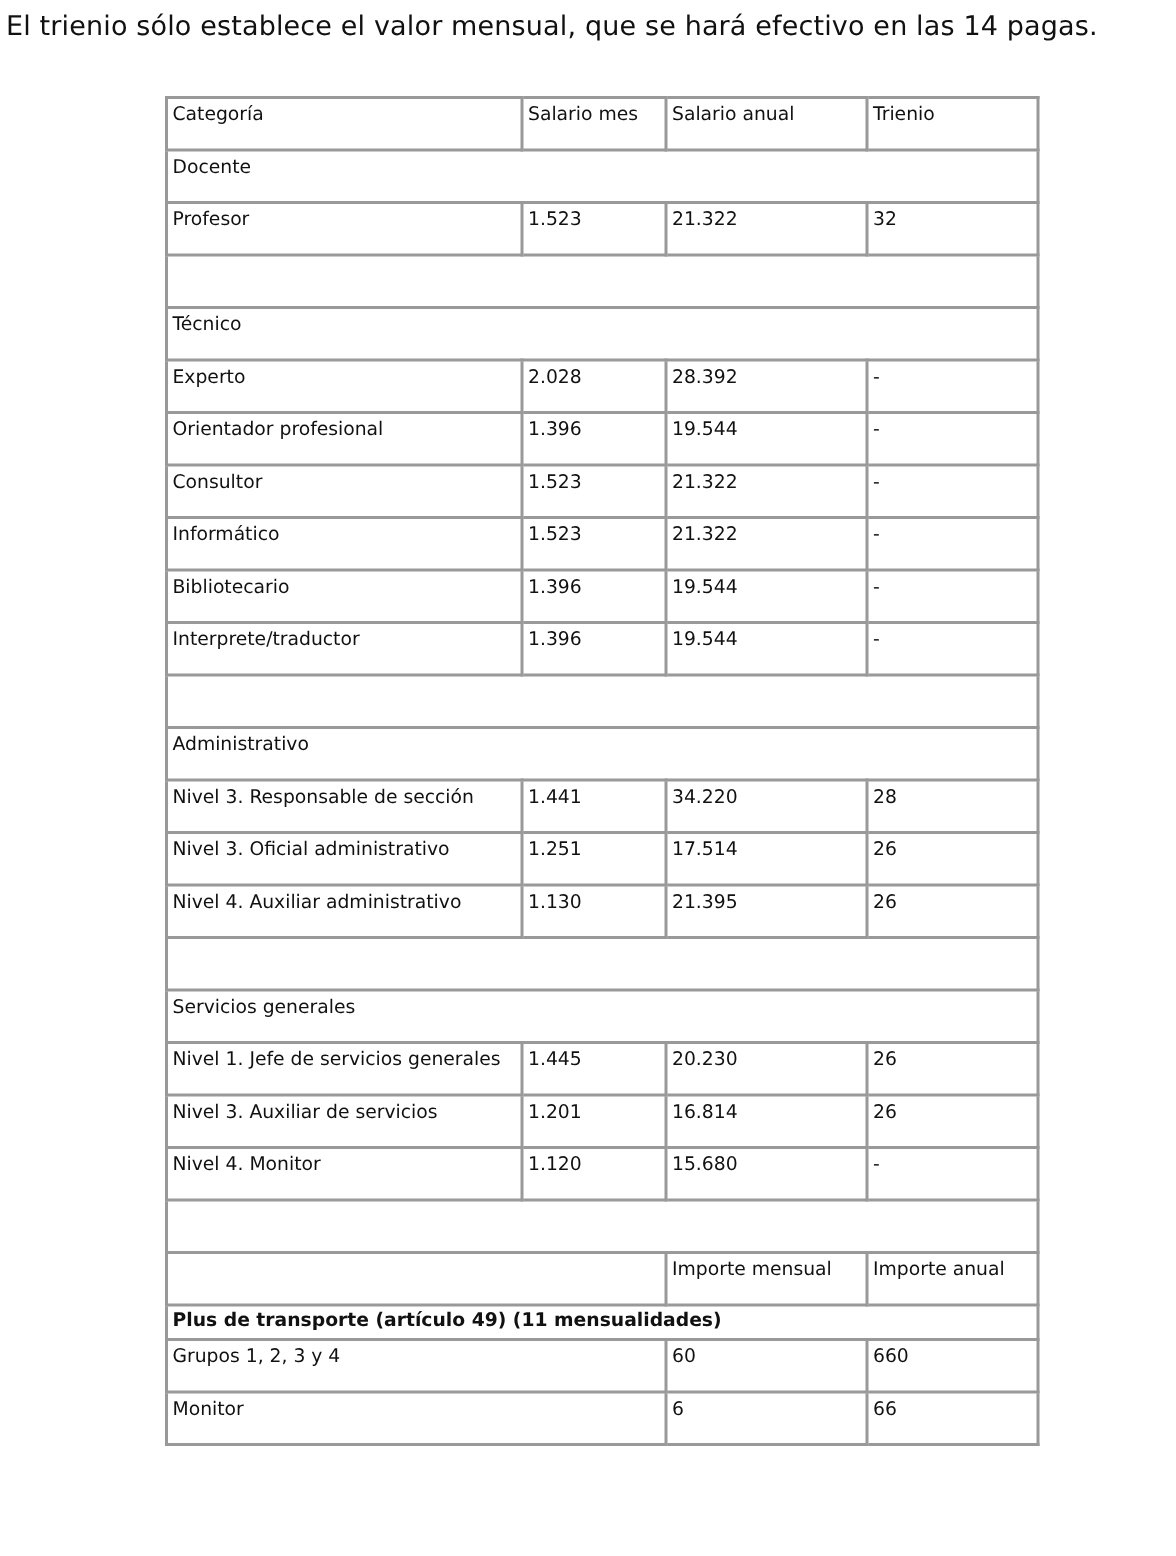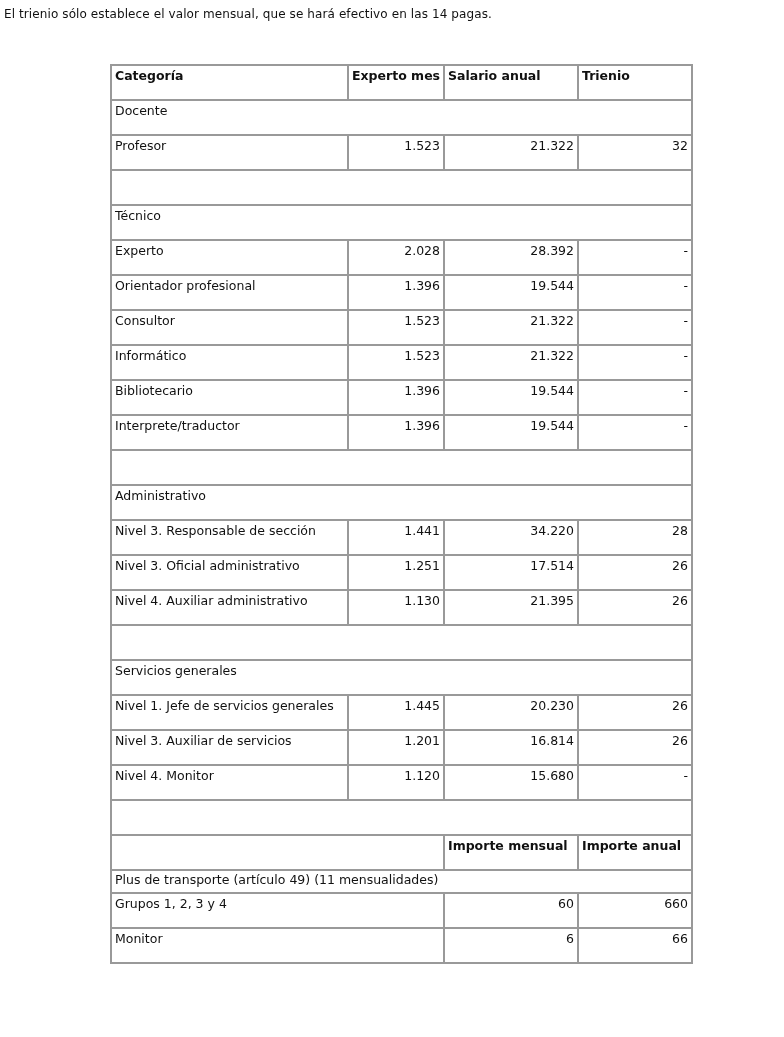--- a/index.html
+++ b/index.html
@@ -2,63 +2,63 @@
 <html><head>
   <meta charset="utf-8">
   <style>
     html, body { margin: 0; padding: 0; background: #ffffff; }
     body {
       width: 784px; height: 1037px; position: relative; overflow: hidden;
       font-family: "DejaVu Sans", sans-serif; font-size: 12.5px; color: #111111;
     }
     .intro {
       position: absolute; left: 4px; top: 7px; margin: 0;
-      font-size: 12px; letter-spacing: 0.1px;
+      font-size: 18px; letter-spacing: 0.1px;
     }
     table.salary {
       position: absolute; left: 110px; top: 64px;
       width: 583px;
       border-collapse: collapse;
       table-layout: fixed;
       border: 2px solid #999999;
     }
     table.salary td {
       border: 2px solid #999999;
       height: 31px;
       padding: 2px 3px 0 3px;
       vertical-align: top;
       font-size: 12.5px;
       line-height: 16px;
       white-space: nowrap;
       overflow: hidden;
     }
-    table.salary td.num { text-align: right; }
-    table.salary td.hdr { font-weight: bold; }
-    table.salary tr.short td { height: 20px; padding-top: 1px; }
+    table.salary td.num { text-align: left; }
+    table.salary td.hdr { font-weight: normal; }
+    table.salary tr.short td { height: 20px; padding-top: 1px; font-weight: bold; }
     col.c1 { width: 237px; }
     col.c2 { width: 96px; }
     col.c3 { width: 134px; }
     col.c4 { width: 114px; }
   </style>
 </head>
 <body>
 
 <p class="intro">El trienio sólo establece el valor mensual, que se hará efectivo en las 14 pagas.</p>
 
 <table class="salary">
   <colgroup>
       <col class="c1">
       <col class="c2">
       <col class="c3">
       <col class="c4">
     </colgroup>
   <tbody>
     <tr>
       <td class="hdr">Categoría</td>
-      <td class="hdr">Experto mes</td>
+      <td class="hdr">Salario mes</td>
       <td class="hdr">Salario anual</td>
       <td class="hdr">Trienio</td>
     </tr>
 
     <tr>
       <td colspan="4">Docente</td>
     </tr>
     <tr>
       <td>Profesor</td>
       <td class="num">1.523</td>

